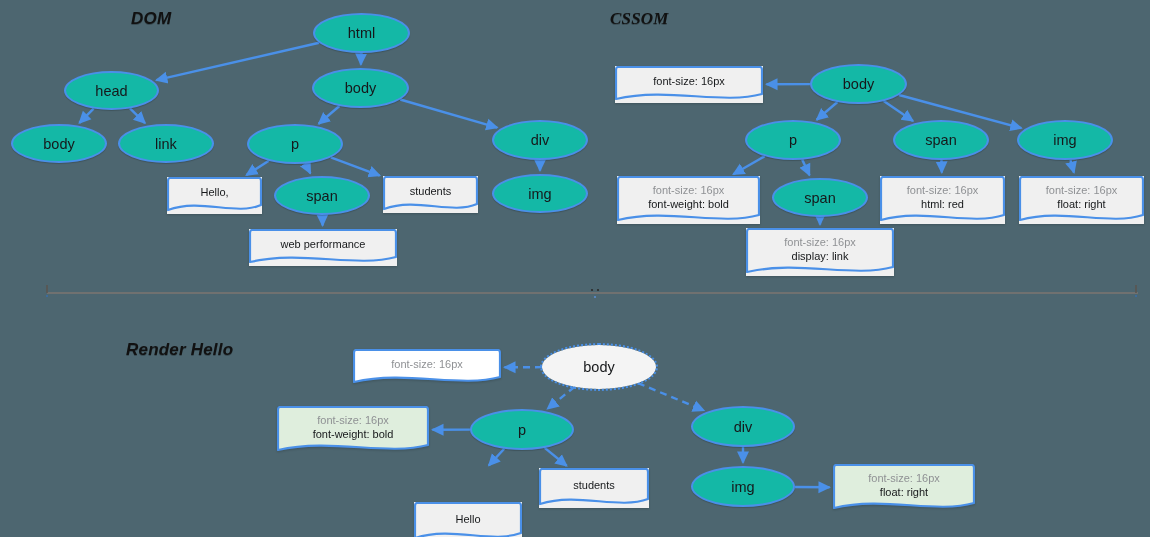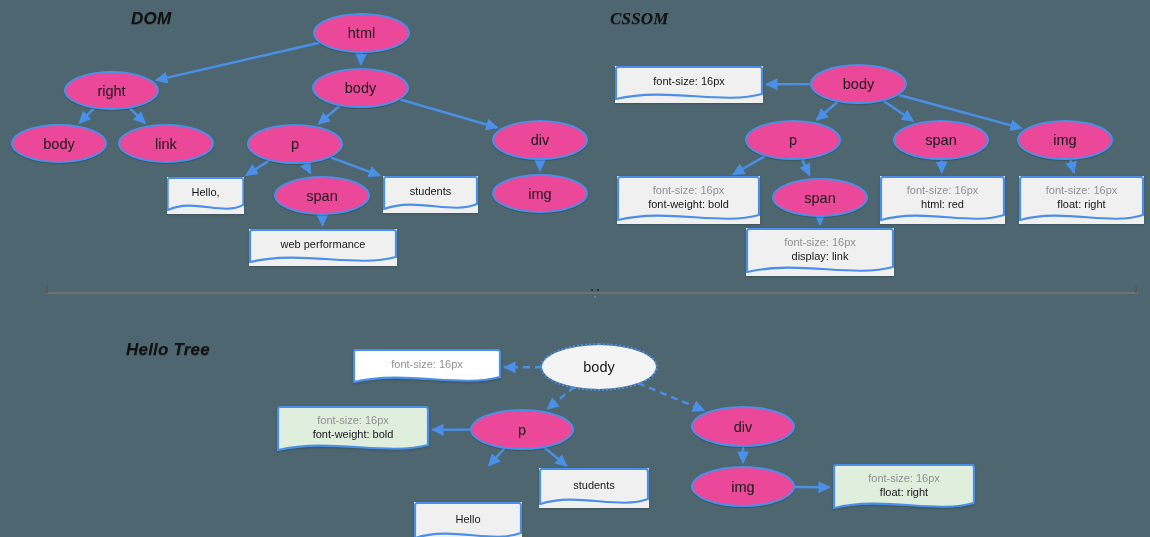--- a/index.html
+++ b/index.html
@@ -19,21 +19,21 @@
     font-size:17px;
     color:#111;
     letter-spacing:.2px;
     white-space:nowrap;
     text-shadow:0 1px 0 rgba(0,0,0,.25);
   }
 
   
   .node{
     position:absolute;
-    background:#ec4899;
+    background:#14b8a6;
     border:2.2px solid #4a90e8;
     border-radius:50%;
     display:flex;align-items:center;justify-content:center;
     font-size:14.5px;
     color:#16181a;
     box-sizing:border-box;
     box-shadow:0 1px 1px rgba(0,0,0,.18);
   }
   .node.ghost{
     background:#f4f4f4;
@@ -110,56 +110,56 @@
       <line x1="637.9092033700091" y1="383.07706667024684" x2="703.8691957314854" y2="410.3313690696068" stroke="#4a90e8" stroke-width="2.4" marker-end="url(#ah)" stroke-dasharray="7 5"></line>
       <line x1="470.0014642679895" y1="429.6538418216923" x2="432.4999846820095" y2="429.7647929447278" stroke="#4a90e8" stroke-width="2.4" marker-end="url(#ah)"></line>
       <line x1="504.2177533213641" y1="448.76410056852217" x2="488.8355188211042" y2="465.4281879438038" stroke="#4a90e8" stroke-width="2.4" marker-end="url(#ah)"></line>
       <line x1="544.6998054536812" y1="447.9435919311159" x2="566.6682163842084" y2="465.79292581216936" stroke="#4a90e8" stroke-width="2.4" marker-end="url(#ah)"></line>
       <line x1="743" y1="447" x2="743" y2="462.5" stroke="#4a90e8" stroke-width="2.4" marker-end="url(#ah)"></line>
       <line x1="794.9854848607059" y1="486.98433681547243" x2="829.5001518939732" y2="487.30590203627924" stroke="#4a90e8" stroke-width="2.4" marker-end="url(#ah)"></line>
     </svg>
 
   <div class="section-title" style="left:131px;top:9px;">DOM</div>
   <div class="section-title" style="left:610px;top:9px;font-family:Liberation Serif, serif;">CSSOM</div>
-  <div class="section-title" style="left:126px;top:340px;">Hello Tree</div>
+  <div class="section-title" style="left:126px;top:340px;">Render Hello</div>
 
   <svg id="divider" style="left:40px;top:282px;" width="1110" height="22" viewBox="0 0 1110 22">
     <line x1="7" y1="11" x2="1098" y2="11" stroke="#7d7670" stroke-width="1.6"></line>
     <line x1="7" y1="3" x2="7" y2="11" stroke="#5b5550" stroke-width="1.6"></line>
     <line x1="1096" y1="3" x2="1096" y2="11" stroke="#5b5550" stroke-width="1.6"></line>
     <circle cx="7" cy="14" r="1.1" fill="#3a6fa8"></circle>
     <circle cx="1096" cy="14" r="1.1" fill="#3a6fa8"></circle>
     <circle cx="552" cy="8" r="1.1" fill="#2b2b2b"></circle>
     <circle cx="558" cy="8" r="1.1" fill="#2b2b2b"></circle>
     <circle cx="555" cy="15" r="1.1" fill="#5a8ed0"></circle>
   </svg>
 
   <div id="nodes">
       <div class="node" style="left: 313px; top: 13px; width: 97px; height: 40px;">
         <span style="position: relative; z-index: 2;">html</span>
       </div>
       <div class="node" style="left: 64px; top: 71px; width: 95px; height: 39px;">
-        <span style="position: relative; z-index: 2;">right</span>
+        <span style="position: relative; z-index: 2;">head</span>
       </div>
       <div class="node" style="left: 312px; top: 68px; width: 97px; height: 40px;">
         <span style="position: relative; z-index: 2;">body</span>
       </div>
       <div class="node" style="left: 11px; top: 124px; width: 96px; height: 39px;">
         <span style="position: relative; z-index: 2;">body</span>
       </div>
       <div class="node" style="left: 118px; top: 124px; width: 96px; height: 39px; text-align: center;">
         <span style="position: relative; z-index: 2;">link</span>
       </div>
       <div class="node" style="left: 247px; top: 124px; width: 96px; height: 40px;">
         <span style="position: relative; z-index: 2;">p</span>
       </div>
       <div class="node" style="left: 492px; top: 120px; width: 96px; height: 40px;">
         <span style="position: relative; z-index: 2;">div</span>
       </div>
-      <div class="doc" style="left: 167px; top: 177px; width: 77px; height: 37px;">
+      <div class="doc" style="left: 167px; top: 177px; width: 95px; height: 37px;">
         <svg class="docbg" viewBox="0 0 95 37" preserveAspectRatio="none">
           <path d="M 3 1 H 92 Q 94 1 94 4 V 28 C 68.39999999999999 39 34.199999999999996 21 1 33 V 4 Q 1 1 3 1 Z" fill="#f0f0f0" stroke="#4a90e8" stroke-width="2.2" stroke-linejoin="round"></path>
         </svg>
         <span class="txt">Hello,</span>
       </div>
       <div class="node" style="left: 274px; top: 176px; width: 96px; height: 39px;">
         <span style="position: relative; z-index: 2;">span</span>
       </div>
       <div class="doc" style="left: 383px; top: 176px; width: 95px; height: 37px;">
         <svg class="docbg" viewBox="0 0 95 37" preserveAspectRatio="none">

